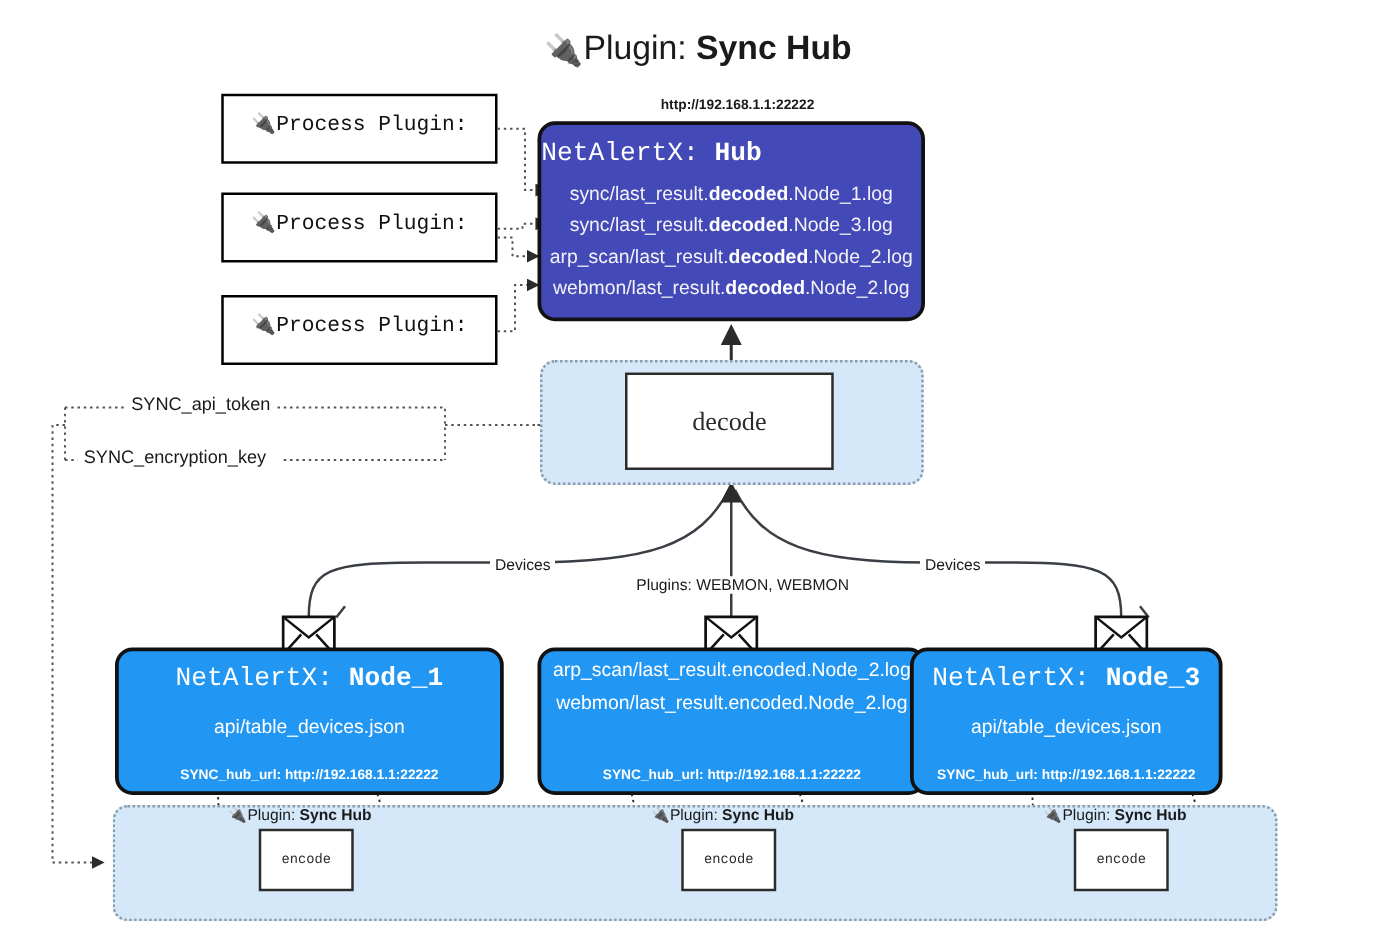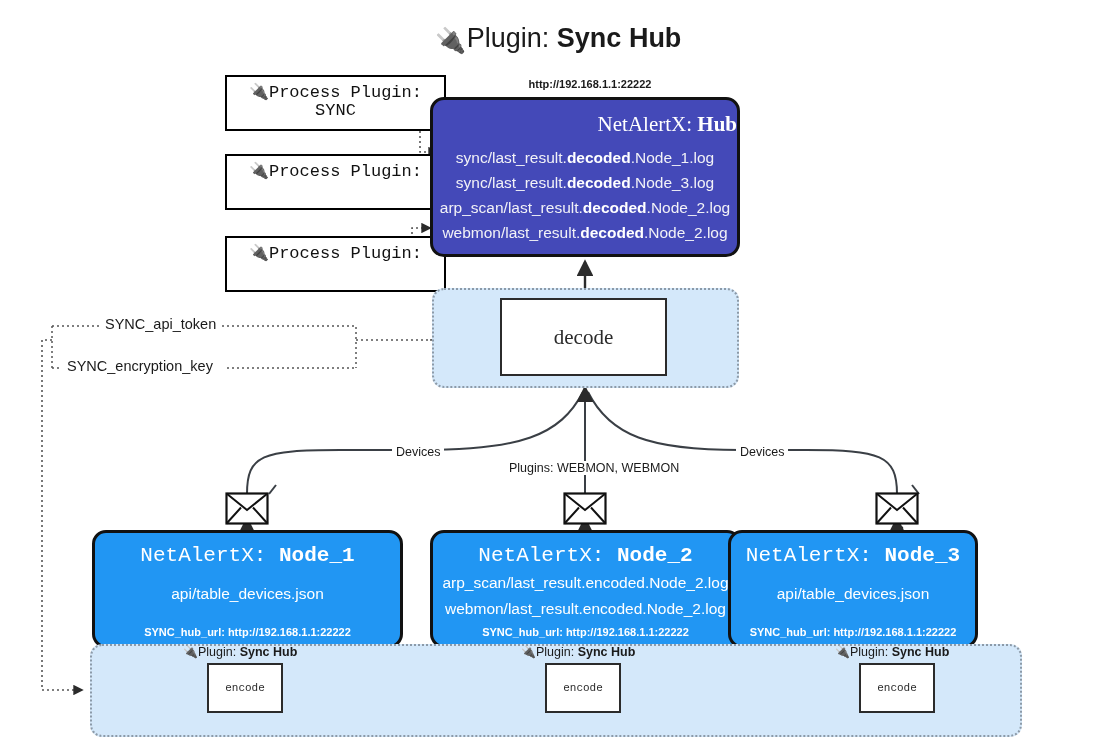--- a/index.html
+++ b/index.html
@@ -45,42 +45,41 @@
   }
   #title .t-light { font-weight: 400; }
   #title .t-bold { font-weight: 700; }
 
   
   .proc-box {
     border: 2.5px solid #000000;
     background: #ffffff;
     font-family: "Liberation Mono", "DejaVu Sans Mono", monospace;
     font-size: 17px;
-    line-height: 18px;
+    line-height: 31px;
     text-align: center;
     padding-top: 6px;
     color: #111111;
-    margin-left: 48px;
   }
   .proc-box .l1 { display: block; white-space: nowrap; }
   .proc-box .l2 { display: block; }
   .proc-box .plug { font-family: "DejaVu Sans", sans-serif; font-size: 16px; }
 
   
   #hub {
     background: #4449b8;
     border: 3px solid #111111;
     border-radius: 14px;
     color: #ffffff;
     overflow: hidden;
   }
   #hub .hub-title {
-    font-family: Liberation Serif, serif;
+    font-family: Liberation Mono, monospace;
     font-size: 21px;
-    text-align: right;
+    text-align: left;
     margin-top: 12px;
     white-space: nowrap;
   }
   #hub .hub-title b { font-weight: 700; }
   #hub .hub-line {
     font-size: 15.5px;
     line-height: 25px;
     text-align: center;
     white-space: nowrap;
     color: #f2f2f7;
@@ -116,21 +115,20 @@
   #decode { font-size: 21px; }
   .encode-box { font-size: 11px; }
 
   
   .nodebox {
     background: #2196f3;
     border: 3px solid #111111;
     border-radius: 14px;
     color: #ffffff;
     overflow: hidden;
-    margin-top: 12px;
   }
   .nodebox .node-title {
     font-family: "Liberation Mono", "DejaVu Sans Mono", monospace;
     font-size: 21px;
     text-align: center;
     margin-top: 11px;
     white-space: nowrap;
   }
   .nodebox .node-title b { font-weight: 700; }
   .nodebox .node-line {
@@ -245,21 +243,20 @@
     <path d="M919,494 L912,485" fill="none" stroke="#3a3f45" stroke-width="2"></path>
   </svg>
 
   <div id="title">
     <span class="plug">🔌</span><span class="t-light">Plugin:</span>
     <span class="t-bold">Sync Hub</span>
   </div>
 
   <div class="node proc-box" style="left:177px; top:75px; width:221px; height:56px;">
     <span class="l1"><span class="plug">🔌</span><span>Process Plugin:</span></span>
-    <span class="l2">SYNC</span>
   </div>
 
   <div class="node proc-box" style="left:177px; top:154px; width:221px; height:56px;">
     <span class="l1"><span class="plug">🔌</span><span>Process Plugin:</span></span>
   </div>
 
   <div class="node proc-box" style="left:177px; top:236px; width:221px; height:56px;">
     <span class="l1"><span class="plug">🔌</span><span>Process Plugin:</span></span>
   </div>
 
@@ -314,23 +311,20 @@
 
   <div class="node nodebox" style="left:92px; top:518px; width:311px; height:118px;">
     <div class="node-title">
       <span>NetAlertX:</span> <b>Node_1</b>
     </div>
     <div class="node-line" style="margin-top:14px;">api/table_devices.json</div>
     <div class="node-foot">SYNC_hub_url: http://192.168.1.1:22222</div>
   </div>
 
   <div class="node nodebox" style="left:430px; top:518px; width:311px; height:118px;">
-    <div class="node-title">
-      <span>NetAlertX:</span> <b>Node_2</b>
-    </div>
     <div class="node-line" style="margin-top:3px;">arp_scan/last_result.encoded.Node_2.log</div>
     <div class="node-line">webmon/last_result.encoded.Node_2.log</div>
     <div class="node-foot">SYNC_hub_url: http://192.168.1.1:22222</div>
   </div>
 
   <div class="node nodebox" style="left:728px; top:518px; width:250px; height:118px;">
     <div class="node-title">
       <span>NetAlertX:</span> <b>Node_3</b>
     </div>
     <div class="node-line" style="margin-top:14px;">api/table_devices.json</div>

